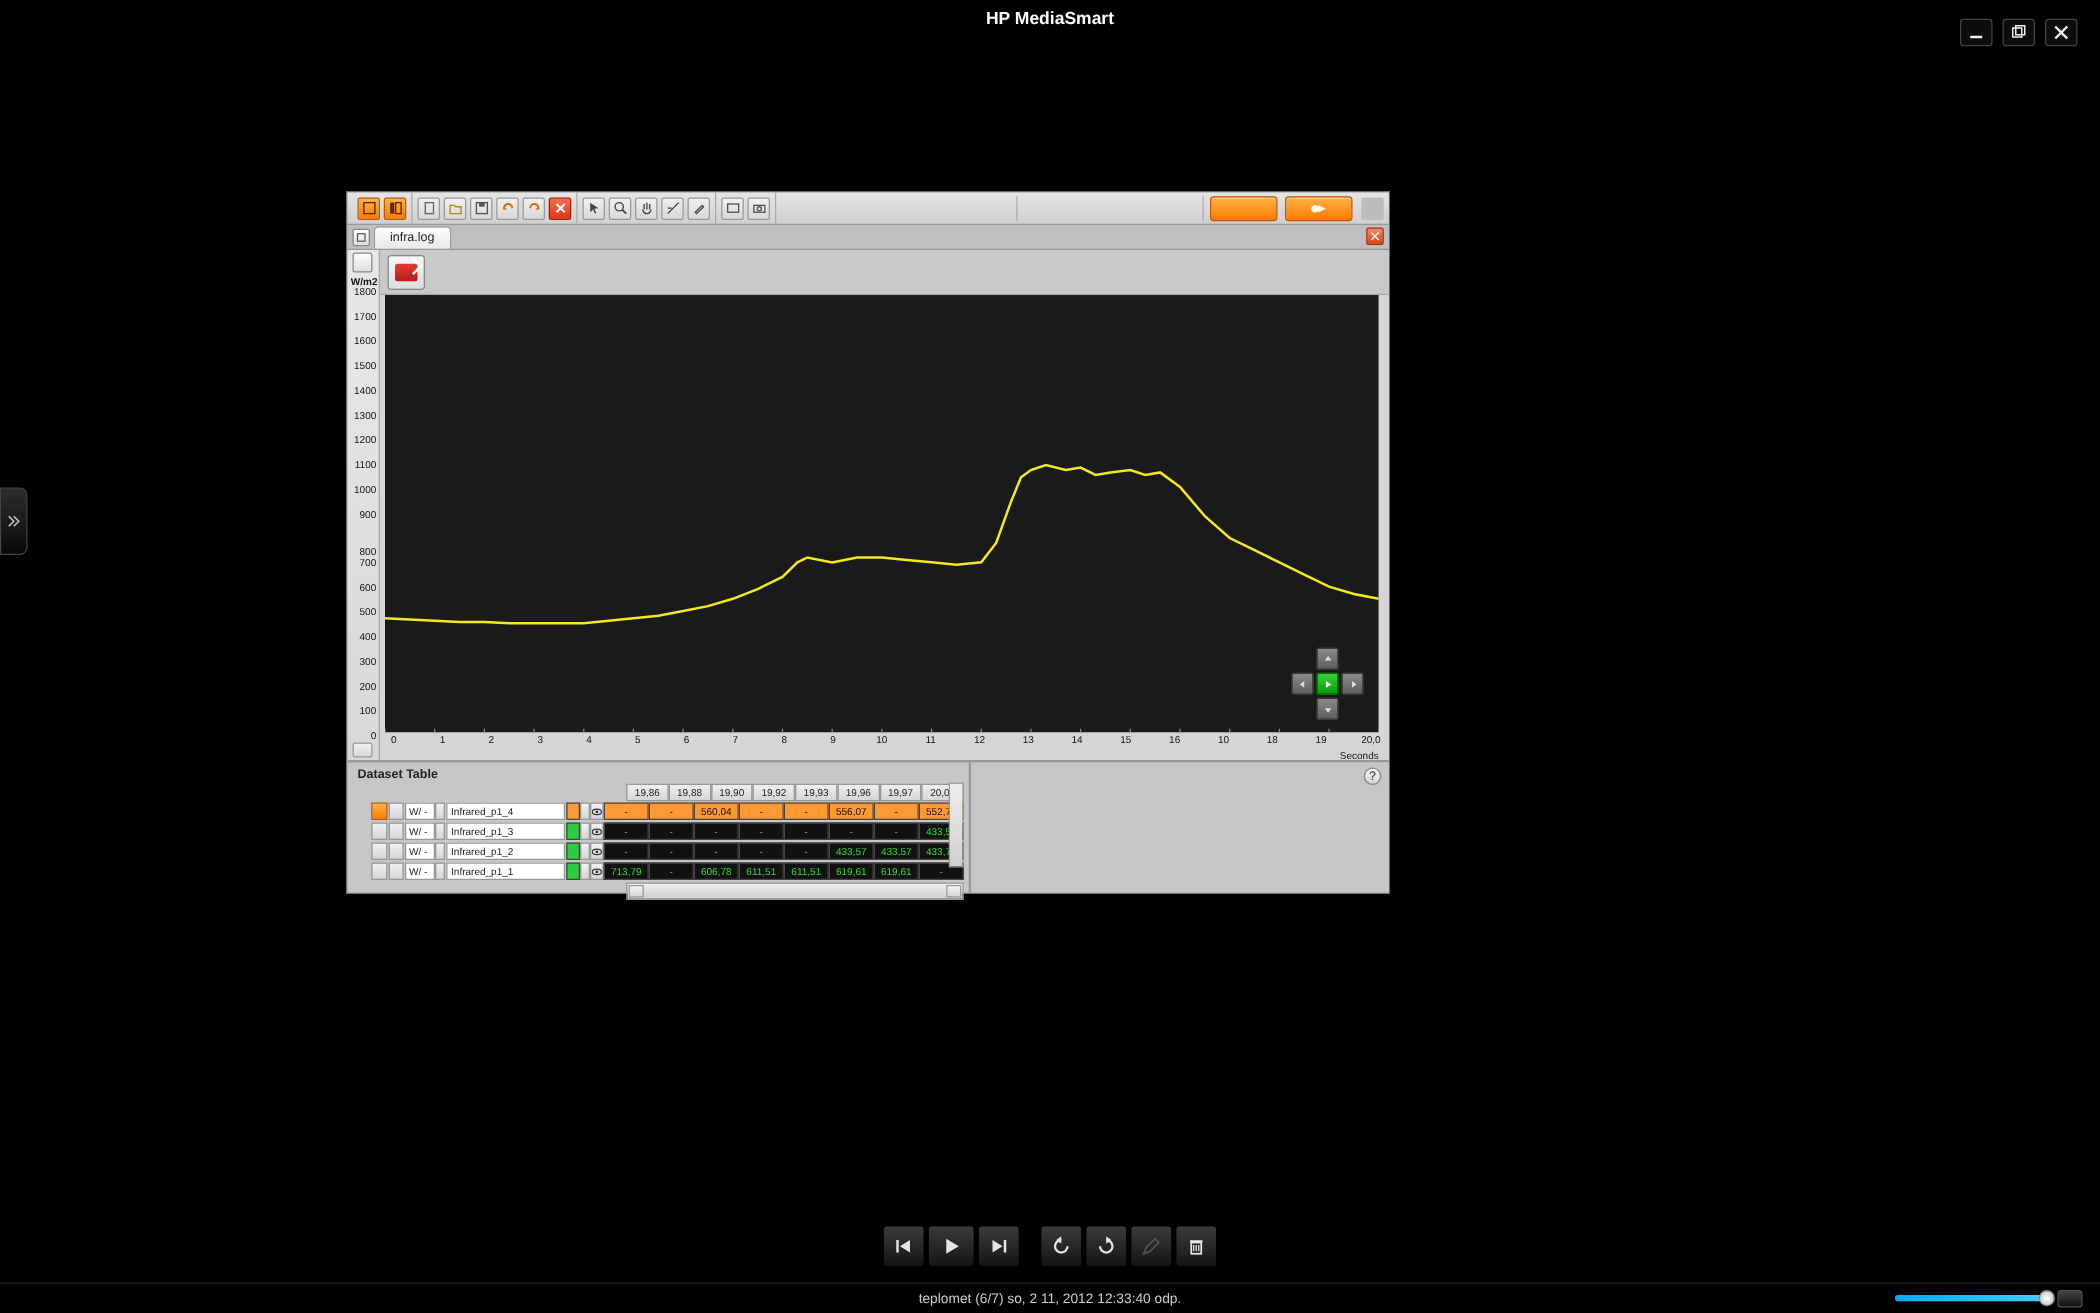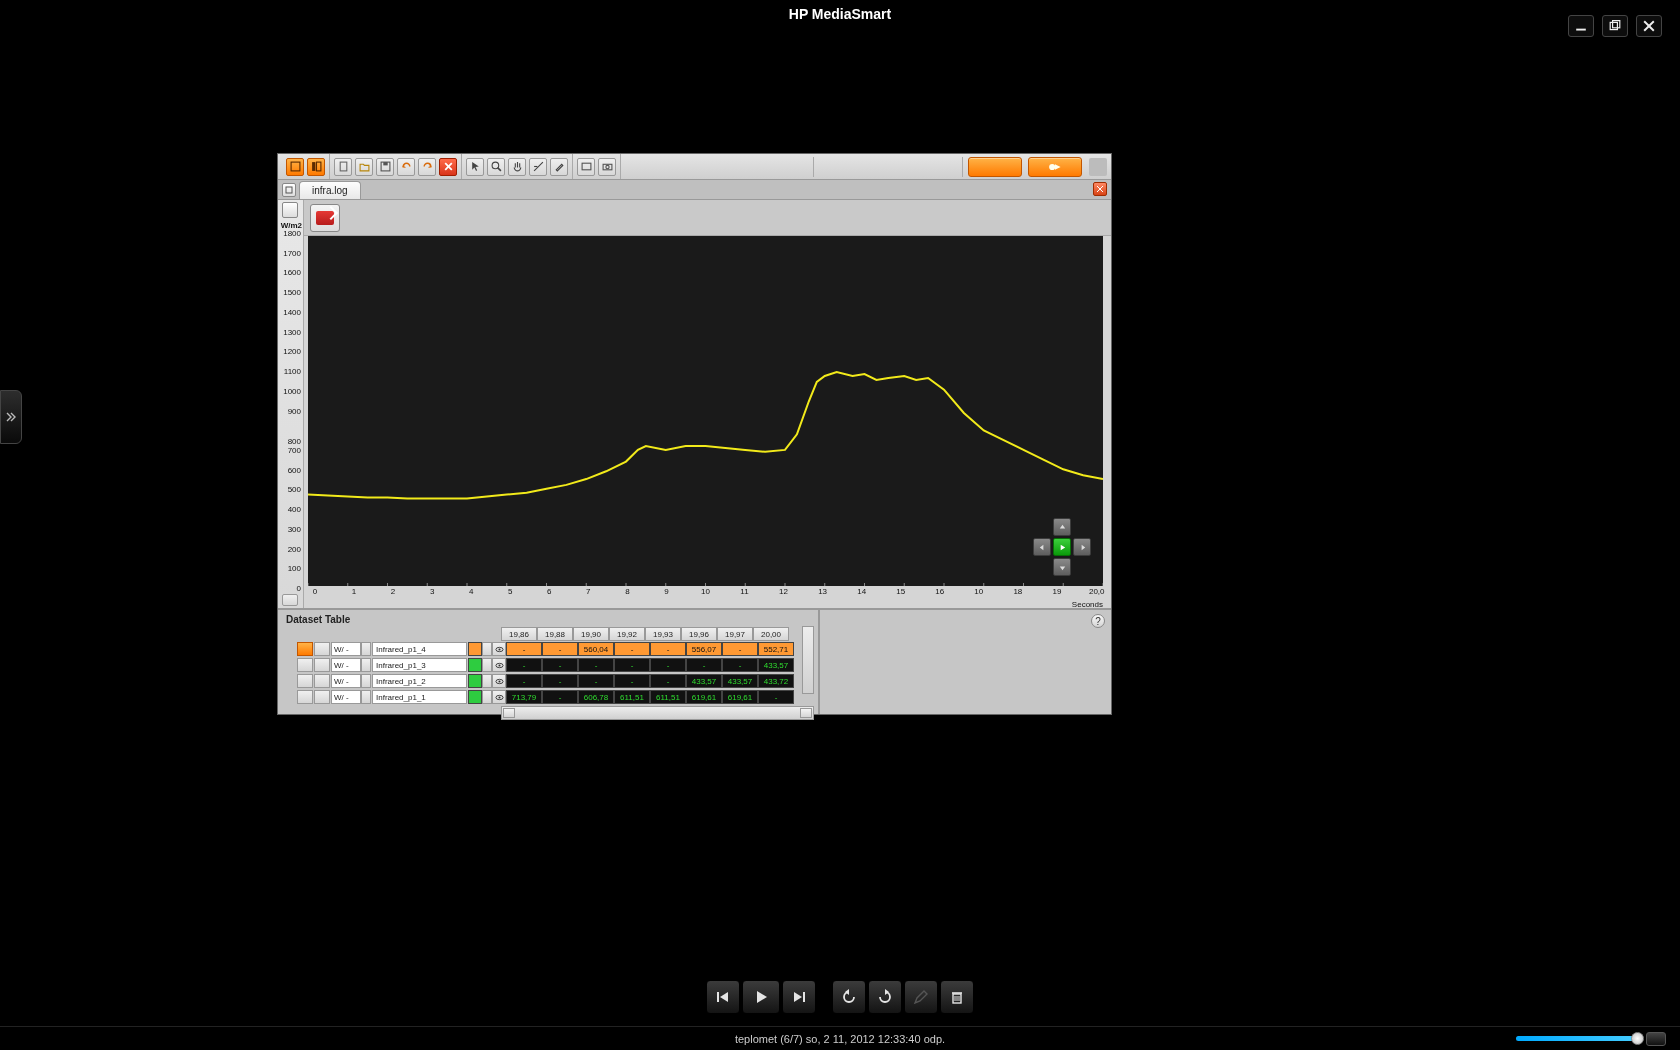--- a/index.html
+++ b/index.html
@@ -55,21 +55,21 @@
 .plot .nav { position: absolute; right: 18px; bottom: 30px; width: 62px; height: 62px; }
 .plot .nav .nb { position: absolute; width: 18px; height: 18px; background: linear-gradient(#8a8a8a,#5e5e5e); border: 1px solid #3c3c3c; border-radius: 2px; display: flex; align-items: center; justify-content: center; cursor: pointer; }
 .plot .nav .nb svg { width: 9px; height: 9px; color: #ddd; }
 .plot .nav .nc { left: 22px; top: 22px; background: linear-gradient(#3ccf3c,#0a9a0a); border-color: #076e07; }
 .plot .nav .nu { left: 22px; top: 2px; }
 .plot .nav .nd { left: 22px; top: 42px; }
 .plot .nav .nl { left: 2px; top: 22px; }
 .plot .nav .nr { left: 42px; top: 22px; }
 
 .bottom { height: 106px; background: #c6c6c6; border-top: 2px solid #999; display: flex; }
-.table-area { width: 542px; border-right: 2px solid #999; padding: 2px 4px; position: relative; }
+.table-area { width: 499px; border-right: 2px solid #999; padding: 2px 4px; position: relative; }
 .table-title { font-size: 10px; color: #222; margin: 2px 0 2px 4px; font-weight: 600; }
 .dgrid { font-size: 8px; color: #222; margin-left: 15px; }
 .dg-head { display: flex; margin-left: 204px; }
 .dg-head div { width: 36px; height: 14px; background: linear-gradient(#f0f0f0,#d6d6d6); border: 1px solid #999; text-align: center; line-height: 14px; font-size: 8px; }
 .dg-row { display: flex; align-items: center; height: 16px; }
 .dg-row .ctl { width: 16px; height: 14px; background: linear-gradient(#f0f0f0,#d6d6d6); border: 1px solid #999; margin-right: 1px; display: flex; align-items: center; justify-content: center; }
 .dg-row .ctl.orange { background: linear-gradient(#ffb347,#ff7a00); border-color: #c25600; }
 .dg-row .unit { width: 30px; height: 14px; background: #fff; border: 1px solid #999; font-size: 8px; line-height: 14px; padding-left: 2px; }
 .dg-row .nm { flex: 0 0 95px; height: 14px; background: #fff; border: 1px solid #999; font-size: 8px; line-height: 14px; padding-left: 3px; margin: 0 1px; }
 .dg-row .sw { width: 14px; height: 14px; border: 1px solid #444; }

